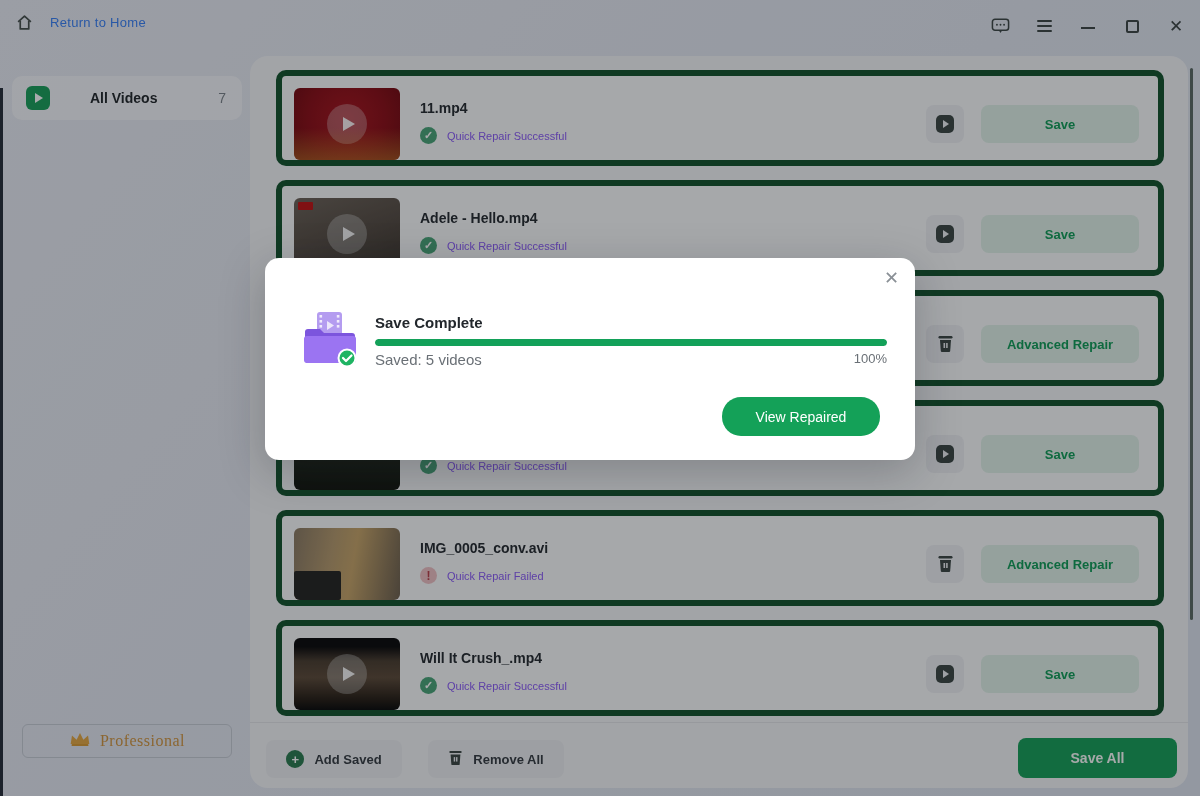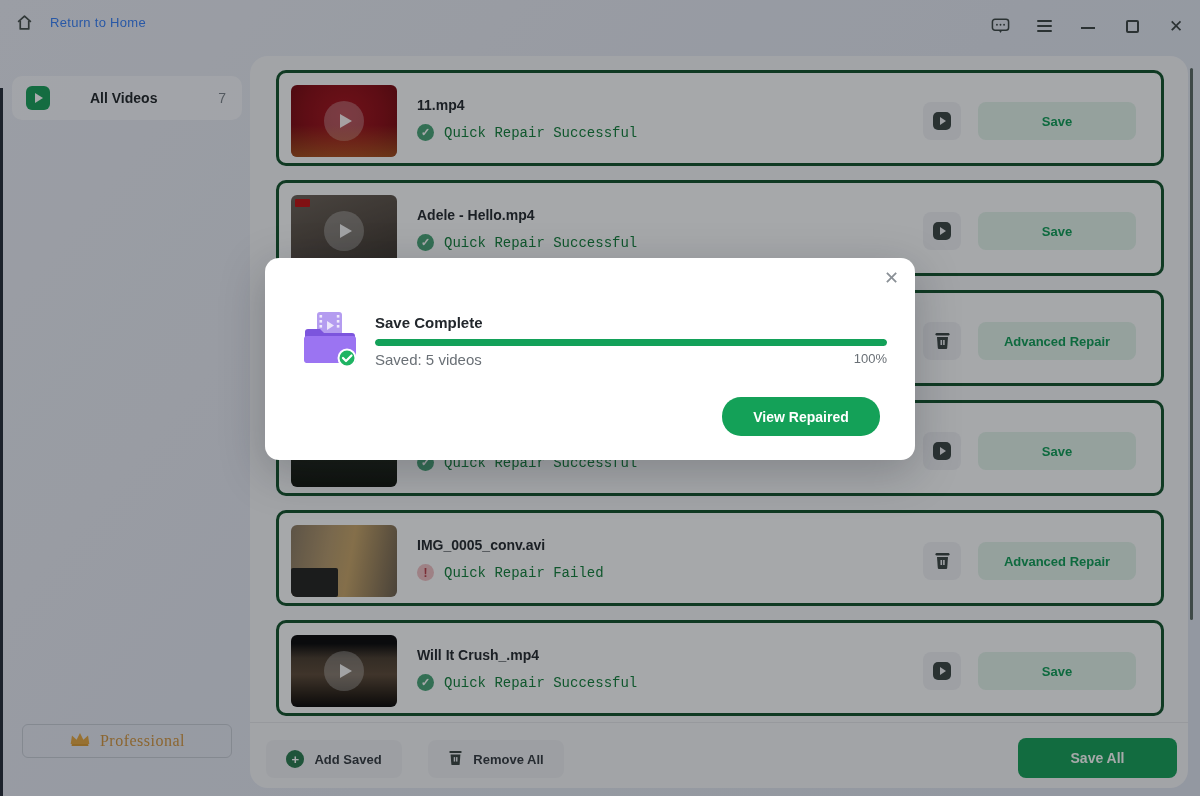--- a/index.html
+++ b/index.html
@@ -38,21 +38,21 @@
   .pro-label { font-family:"Liberation Serif", serif; font-size:16px; color:#d29641; letter-spacing:.5px; }
   .left-strip { position:absolute; left:0; top:88px; width:3px; height:708px; background:#272e3a; }
   
   .main-panel {
     position:absolute; left:250px; top:56px; width:938px; height:732px;
     background:#f5f6f8; border-radius:18px;
   }
   .rows { position:absolute; left:0; top:0; width:100%; }
   .video-row {
     position:absolute; left:26px; width:888px; height:96px;
-    background:#fbfcfc; border:3px solid #14532d; border-radius:10px;
+    background:#fbfcfc; border:6px solid #14532d; border-radius:10px;
   }
   .thumb { position:absolute; left:12px; top:12px; width:106px; height:72px; border-radius:6px; overflow:hidden; cursor:pointer; }
   .thumb--red-lanterns { background:radial-gradient(circle at 50% 42%, #a6151f 0%, #8d0f17 55%, #6f0a10 100%); }
   .thumb--red-lanterns::after { content:""; position:absolute; left:0; right:0; bottom:0; height:45%;
       background:linear-gradient(to top, rgba(214,158,44,.45), transparent); }
   .thumb--sepia-window { background:linear-gradient(160deg,#6d6359 0%,#544b42 55%,#3b342c 100%); }
   .thumb--hidden { background:#96999e; }
   .thumb--dark-foliage { background:linear-gradient(180deg,#2c3523 0%,#1e2517 55%,#12160d 100%); }
   .thumb--room-scene { background:linear-gradient(100deg,#8b7b64 0%,#b59a6d 35%,#c7a569 55%,#6e614f 100%); }
   .thumb--room-scene::after { content:""; position:absolute; left:0; bottom:0; width:44%; height:40%;
@@ -64,21 +64,21 @@
     display:flex; align-items:center; justify-content:center;
   }
   .play-overlay i { width:0; height:0; border-left:12px solid rgba(255,255,255,.92); border-top:7px solid transparent; border-bottom:7px solid transparent; margin-left:3px; }
   .corner-badge { position:absolute; left:4px; top:4px; width:15px; height:8px; background:#c01414; border-radius:1px; }
   .v-title { position:absolute; left:138px; top:24px; font-size:14px; font-weight:700; color:#262b30; }
   .v-status { position:absolute; left:138px; top:51px; display:flex; align-items:center; gap:10px; }
   .status-icon { width:17px; height:17px; border-radius:50%; display:flex; align-items:center; justify-content:center;
     font-size:11px; font-weight:700; }
   .status-icon.success { background:#4aa578; color:#fff; }
   .status-icon.failed { background:#eec0c3; color:#b9414a; font-size:12px; }
-  .v-status-text { font-size:14px; color:#15803d;font-family:Liberation Mono, monospace; }
+  .v-status-text { font-size:11px; color:#8b5cf6; }
   .icon-btn {
     position:absolute; left:644px; top:29px; width:38px; height:38px;
     background:#eef0f3; border:none; border-radius:8px; display:flex; align-items:center; justify-content:center; cursor:pointer;
   }
   .action-btn {
     position:absolute; left:699px; top:29px; width:158px; height:38px;
     background:#e0f1e8; border:none; border-radius:8px;
     font-family:"Liberation Sans",sans-serif; font-size:13px; font-weight:700; color:#129d58; cursor:pointer;
   }
   .footer-divider { position:absolute; left:0; top:666px; width:100%; height:1px; background:#e3e5e9; }
@@ -103,21 +103,21 @@
   }
   .modal-close { position:absolute; right:16px; top:11px; font-size:18px; color:#8a9096; cursor:pointer; line-height:1; }
   .modal-icon { position:absolute; left:35px; top:52px; }
   .modal-title { position:absolute; left:110px; top:56px; font-size:15px; font-weight:700; color:#22272c; }
   .progress-track { position:absolute; left:110px; top:81px; width:512px; height:7px; border-radius:4px; background:#e8ebe9; overflow:hidden; }
   .progress-fill { height:100%; background:#13a159; border-radius:4px; }
   .saved-text { position:absolute; left:110px; top:93px; font-size:15px; color:#6a7076; }
   .pct-text { position:absolute; right:28px; top:93px; font-size:13px; color:#6a7076; }
   .btn-view {
     position:absolute; left:457px; top:139px; width:158px; height:39px; border:none; border-radius:19px;
-    background:#14a158; color:#fff; font-family:"Liberation Sans",sans-serif; font-size:14px; font-weight:700; cursor:pointer;
+    background:#14a158; color:#fff; font-family:"Liberation Sans",sans-serif; font-size:14px; font-weight:400; cursor:pointer;
   }
 </style>
 </head>
 <body>
 
 <div class="topbar">
   <div class="home-link">
     <span>
       <svg width="17" height="17" viewBox="0 0 24 24" fill="none" stroke="#47514e" stroke-width="2.4" stroke-linejoin="round">
         <path d="M3 11 L12 3 L21 11"></path>

